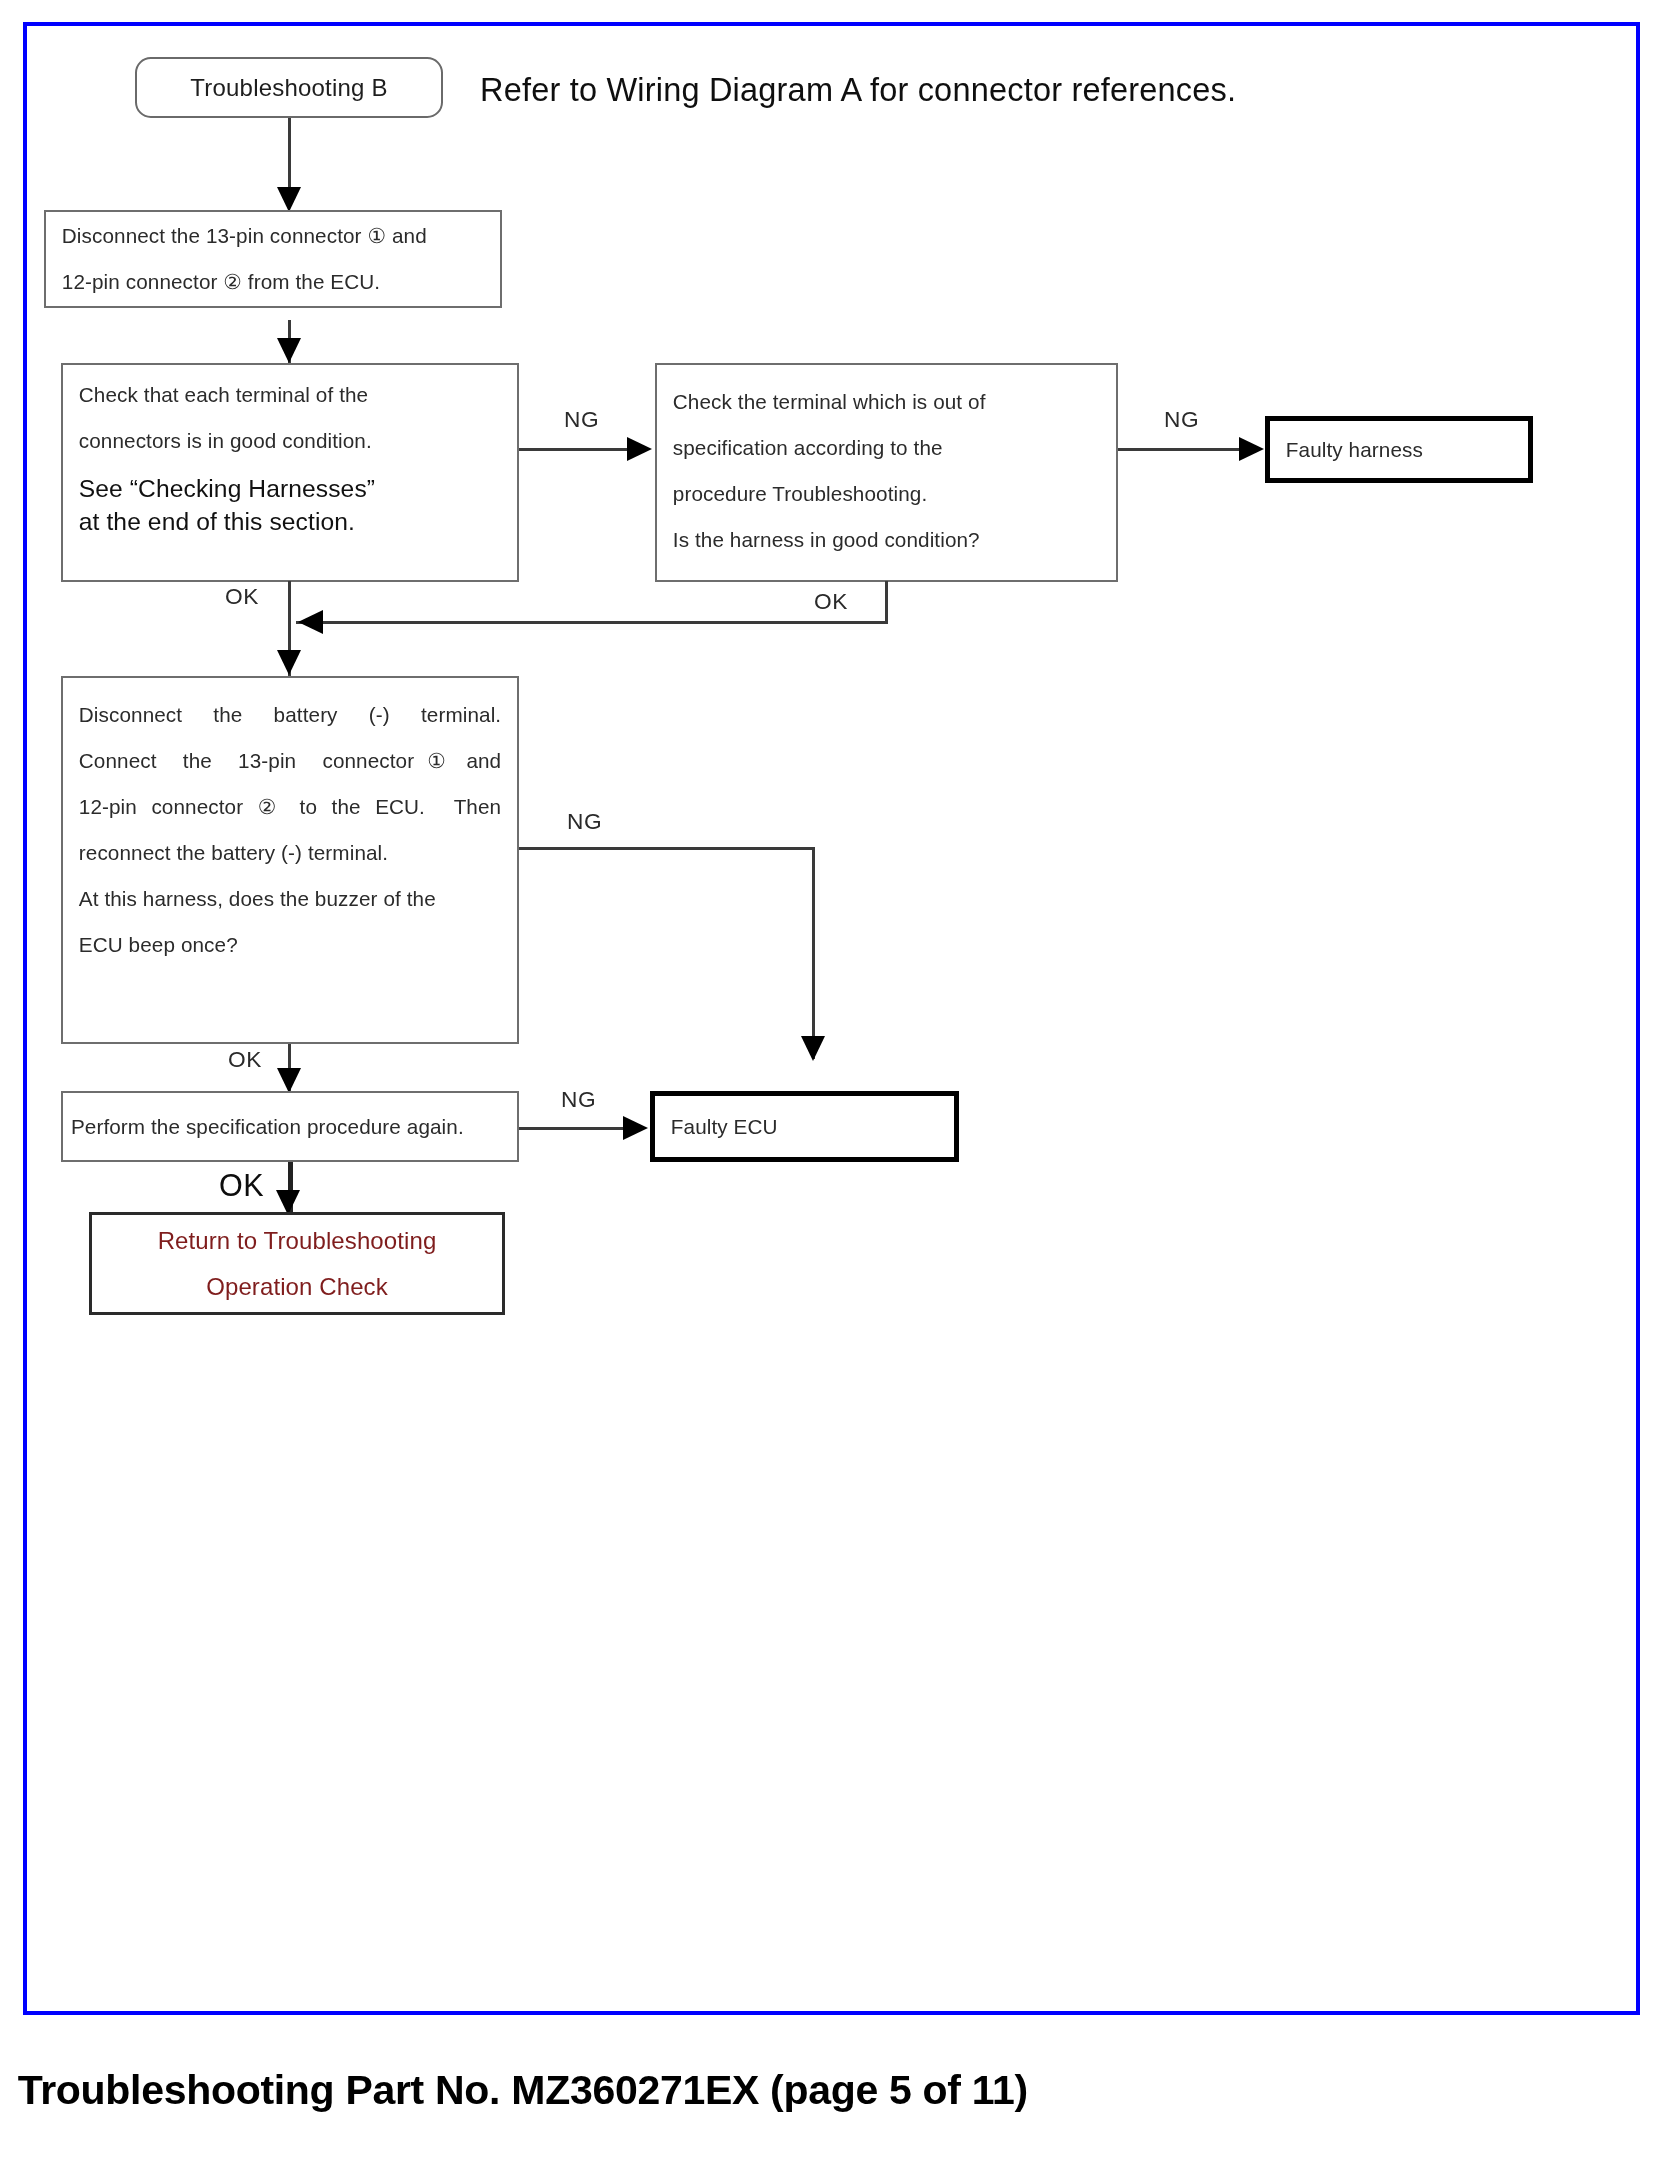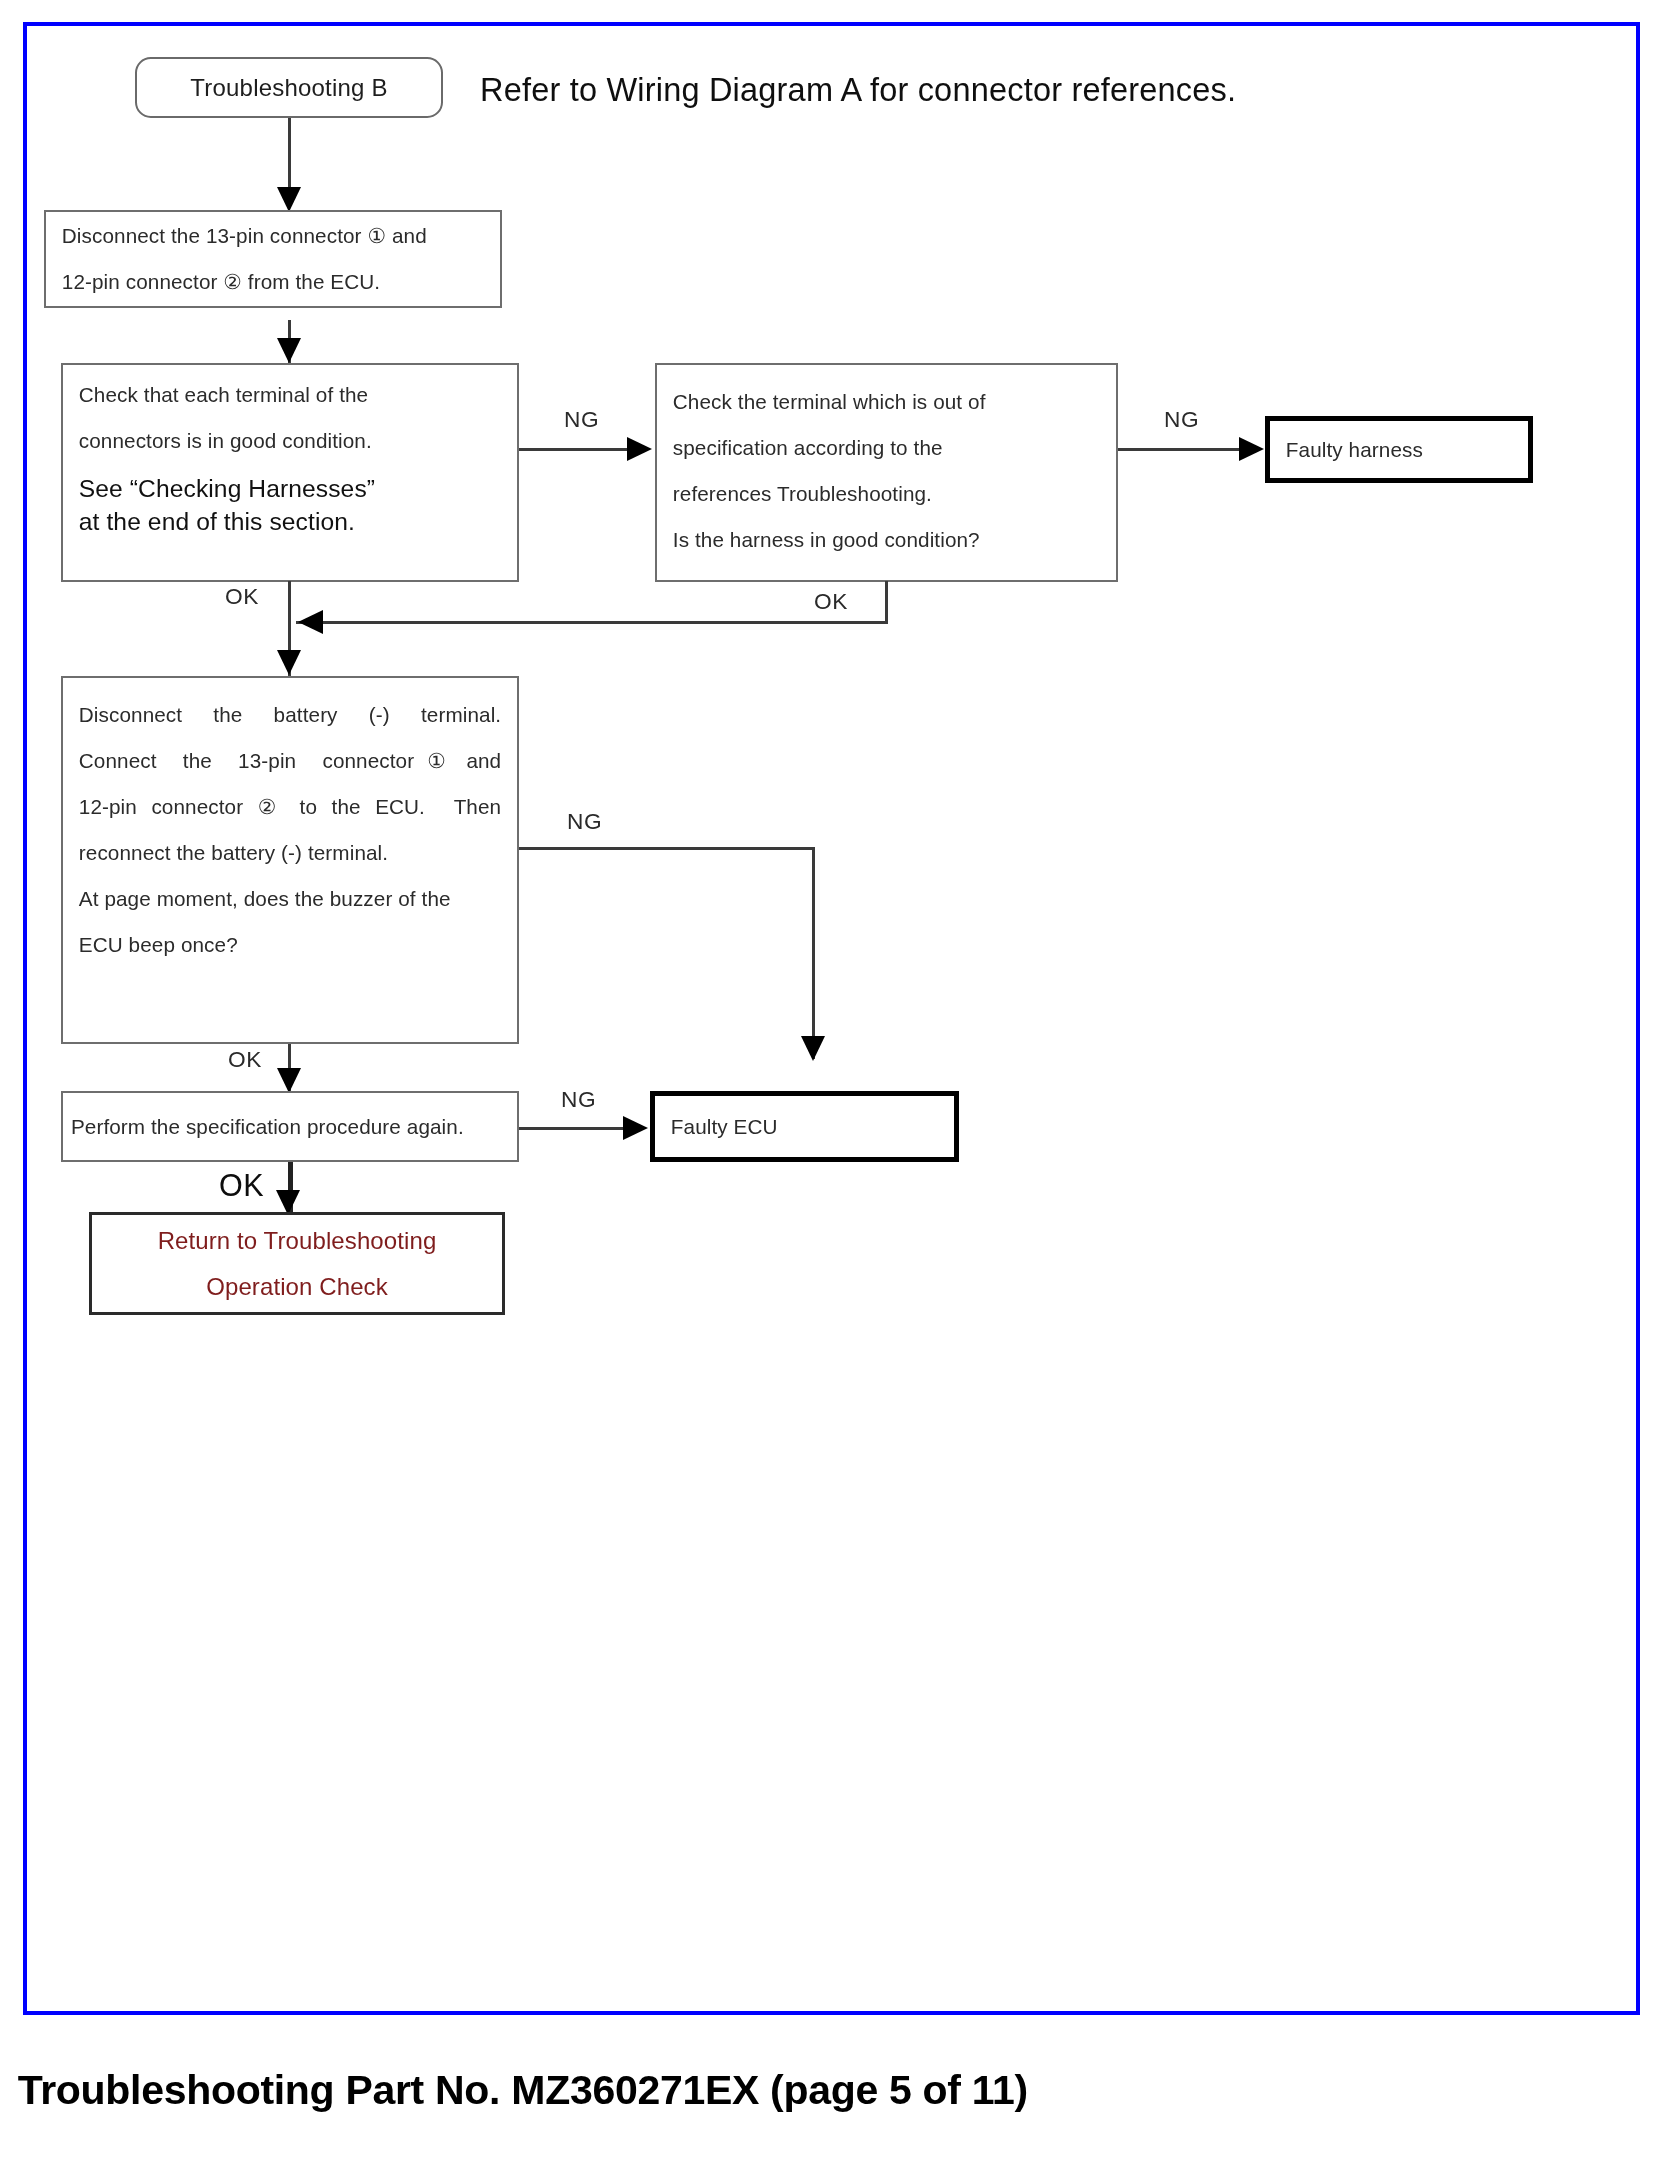--- a/index.html
+++ b/index.html
@@ -220,21 +220,21 @@
 
   <div class="hline" style="left:519px; top:448px; width:123px; height:3px;"></div>
   <div class="arrow-right" style="left:627px; top:437px;"></div>
   <div class="branch-label" style="left:564px; top:406px;">NG</div>
 
   <div class="node node-thin" style="left:655px; top:363px; width:463px; height:219px;">
     <div class="node-inner" style="align-items:flex-start; padding-top:13.8px;">
       <div class="node-text">
         <span class="line">Check the terminal which is out of</span>
         <span class="line">specification according to the</span>
-        <span class="line">references Troubleshooting.</span>
+        <span class="line">procedure Troubleshooting.</span>
         <span class="line">Is the harness in good condition?</span>
       </div>
     </div>
   </div>
 
   <div class="hline" style="left:1118px; top:448px; width:138px; height:3px;"></div>
   <div class="arrow-right" style="left:1239px; top:437px;"></div>
   <div class="branch-label" style="left:1164px; top:406px;">NG</div>
 
   <div class="node node-thick" style="left:1265px; top:416px; width:268px; height:67px;">
@@ -254,21 +254,21 @@
   <div class="arrow-down" style="left:277px; top:650px;"></div>
   <div class="branch-label" style="left:225px; top:583px;">OK</div>
 
   <div class="node node-thin" style="left:61px; top:676px; width:458px; height:368px;">
     <div class="node-inner" style="align-items:flex-start; padding-top:13.8px;">
       <div class="node-text">
         <span class="line just">Disconnect  the  battery  (-)  terminal.</span>
         <span class="line just">Connect  the  13-pin  connector ① and</span>
         <span class="line just">12-pin connector ② to the ECU.  Then</span>
         <span class="line">reconnect the battery (-) terminal.</span>
-        <span class="line">At page moment, does the buzzer of the</span>
+        <span class="line">At this harness, does the buzzer of the</span>
         <span class="line">ECU beep once?</span>
       </div>
     </div>
   </div>
 
   <div class="hline" style="left:519px; top:847px; width:296px; height:3px;"></div>
   <div class="vline" style="left:812px; top:847px; width:3px; height:212px;"></div>
   <div class="arrow-down" style="left:801px; top:1036px;"></div>
   <div class="branch-label" style="left:567px; top:808px;">NG</div>
 

